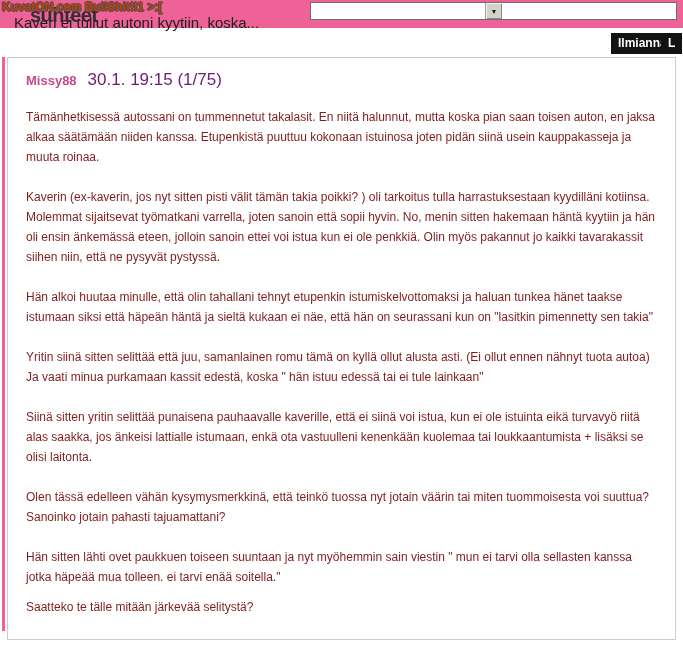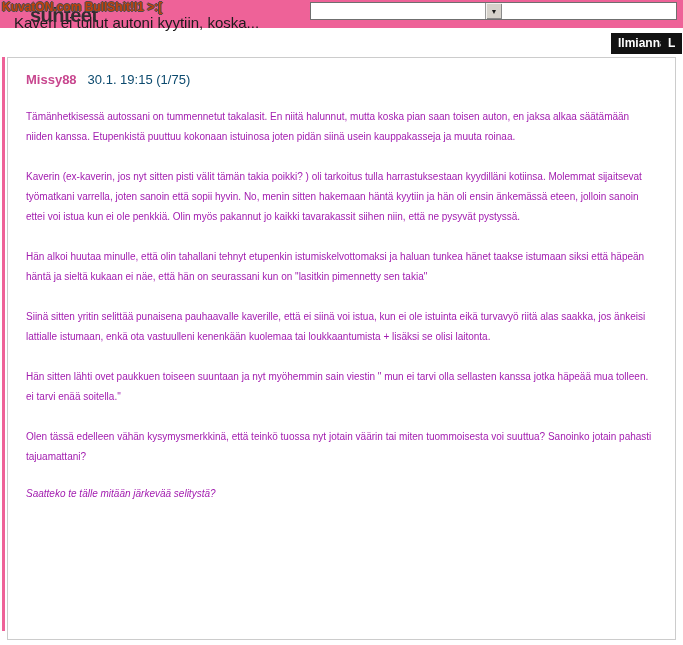--- a/index.html
+++ b/index.html
@@ -85,30 +85,30 @@
     background: #ffffff;
     padding: 12px 18px 0 18px;
   }
   .post-header { height: 16px; }
   .post-author {
     font-size: 13px; font-weight: bold;
     color: #c8478f;
     text-align: right;
   }
   .post-meta {
-    font-size: 13px; color: #0c4a6e;
+    font-size: 17px; color: #701a75;
     margin-left: 11px;
   }
   .post-text p {
     margin: 20px 0 0 0;
-    font-size: 10px; line-height: 20px;
-    color: #a21caf;
+    font-size: 12px; line-height: 20px;
+    color: #7f1d1d;
   }
   .post-text p.first { margin-top: 21px; }
-  .post-text p.tight { margin-top: 17px; font-style: italic; }
+  .post-text p.tight { margin-top: 10px; }
 </style>
 </head>
 <body>
 
 <div class="topbar">
   <span class="logo">suhteet</span>
   <div class="fav-select">
     <span class="sel-text">Omat suosikit</span>
     <span class="sel-arrow">▼</span>
   </div>
@@ -123,18 +123,19 @@
 <div class="accent-line"></div>
 
 <div class="post-box">
   <div class="post-header">
     <span class="post-author">Missy88</span><span class="post-meta">30.1. 19:15 (1/75)</span>
   </div>
   <div class="post-text">
     <p class="first">Tämänhetkisessä autossani on tummennetut takalasit. En niitä halunnut, mutta koska pian saan toisen auton, en jaksa alkaa säätämään niiden kanssa. Etupenkistä puuttuu kokonaan istuinosa joten pidän siinä usein kauppakasseja ja muuta roinaa.</p>
     <p>Kaverin (ex-kaverin, jos nyt sitten pisti välit tämän takia poikki? ) oli tarkoitus tulla harrastuksestaan kyydilläni kotiinsa. Molemmat sijaitsevat työmatkani varrella, joten sanoin että sopii hyvin. No, menin sitten hakemaan häntä kyytiin ja hän oli ensin änkemässä eteen, jolloin sanoin ettei voi istua kun ei ole penkkiä. Olin myös pakannut jo kaikki tavarakassit siihen niin, että ne pysyvät pystyssä.</p>
     <p>Hän alkoi huutaa minulle, että olin tahallani tehnyt etupenkin istumiskelvottomaksi ja haluan tunkea hänet taakse istumaan siksi että häpeän häntä ja sieltä kukaan ei näe, että hän on seurassani kun on "lasitkin pimennetty sen takia"</p>
+    <p>Yritin siinä sitten selittää että juu, samanlainen romu tämä on kyllä ollut alusta asti. (Ei ollut ennen nähnyt tuota autoa) Ja vaati minua purkamaan kassit edestä, koska " hän istuu edessä tai ei tule lainkaan"</p>
     <p>Siinä sitten yritin selittää punaisena pauhaavalle kaverille, että ei siinä voi istua, kun ei ole istuinta eikä turvavyö riitä alas saakka, jos änkeisi lattialle istumaan, enkä ota vastuulleni kenenkään kuolemaa tai loukkaantumista + lisäksi se olisi laitonta.</p>
+    <p>Olen tässä edelleen vähän kysymysmerkkinä, että teinkö tuossa nyt jotain väärin tai miten tuommoisesta voi suuttua? Sanoinko jotain pahasti tajuamattani?</p>
     <p>Hän sitten lähti ovet paukkuen toiseen suuntaan ja nyt myöhemmin sain viestin " mun ei tarvi olla sellasten kanssa jotka häpeää mua tolleen. ei tarvi enää soitella."</p>
-    <p>Olen tässä edelleen vähän kysymysmerkkinä, että teinkö tuossa nyt jotain väärin tai miten tuommoisesta voi suuttua? Sanoinko jotain pahasti tajuamattani?</p>
     <p class="tight">Saatteko te tälle mitään järkevää selitystä?</p>
   </div>
 </div>
 
 </body></html>

